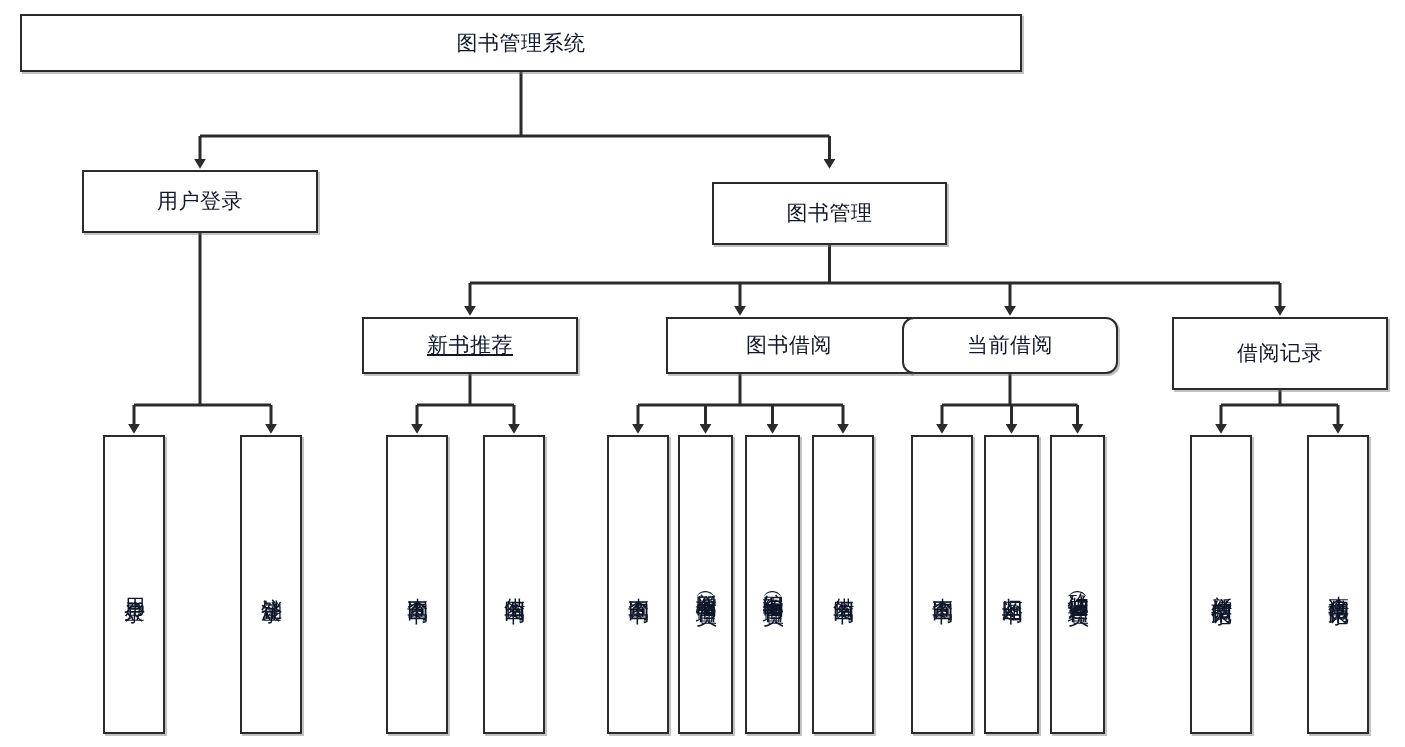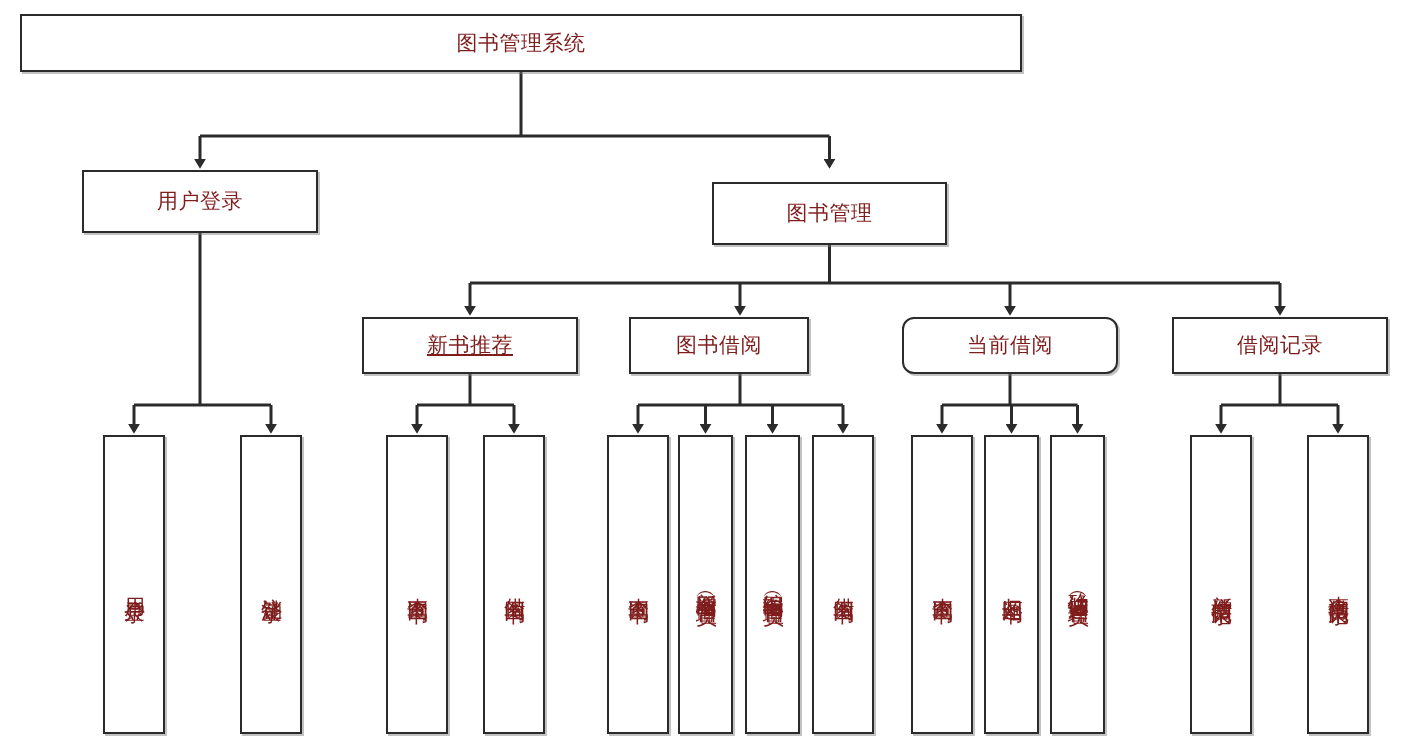--- a/index.html
+++ b/index.html
@@ -28,21 +28,21 @@
   }
   .node {
     position: absolute;
     box-sizing: border-box;
     background: #ffffff;
     border: 2px solid #2b2b2b;
     box-shadow: 2px 2px 0 rgba(120,120,120,0.45);
     display: flex;
     align-items: center;
     justify-content: center;
-    color: #7f1d1d;
+    color: #0f172a;
   }
   .node .lbl {
     font-size: 21px;
     line-height: 1.15;
     letter-spacing: 0.5px;
     white-space: nowrap;
     text-align: center;
   }
   .node.vertical {
     align-items: center;
@@ -120,27 +120,27 @@
       </div>
       <div class="node" style="left: 82px; top: 170px; width: 236px; height: 63px;">
         <span class="lbl">用户登录</span>
       </div>
       <div class="node" style="left: 712px; top: 170px; width: 235px; height: 63px; margin-top: 12px;">
         <span class="lbl">图书管理</span>
       </div>
       <div class="node" style="left: 362px; top: 317px; width: 216px; height: 57px; text-decoration: underline;">
         <span class="lbl">新书推荐</span>
       </div>
-      <div class="node" style="left: 629px; top: 317px; width: 180px; height: 57px;">
+      <div class="node" style="left: 666px; top: 317px; width: 246px; height: 57px;">
         <span class="lbl">图书借阅</span>
       </div>
       <div class="node" style="left: 902px; top: 317px; width: 216px; height: 57px; border-radius: 12px;">
         <span class="lbl">当前借阅</span>
       </div>
-      <div class="node" style="left: 1172px; top: 317px; width: 216px; height: 57px;">
+      <div class="node" style="left: 1172px; top: 317px; width: 216px; height: 73px;">
         <span class="lbl">借阅记录</span>
       </div>
       <div class="node vertical" style="left: 103px; top: 435px; width: 62px; height: 299px;">
         <span class="lbl">用户登录</span>
       </div>
       <div class="node vertical" style="left: 240px; top: 435px; width: 62px; height: 299px;">
         <span class="lbl">注销登录</span>
       </div>
       <div class="node vertical" style="left: 386px; top: 435px; width: 62px; height: 299px;">
         <span class="lbl">查询图书</span>

